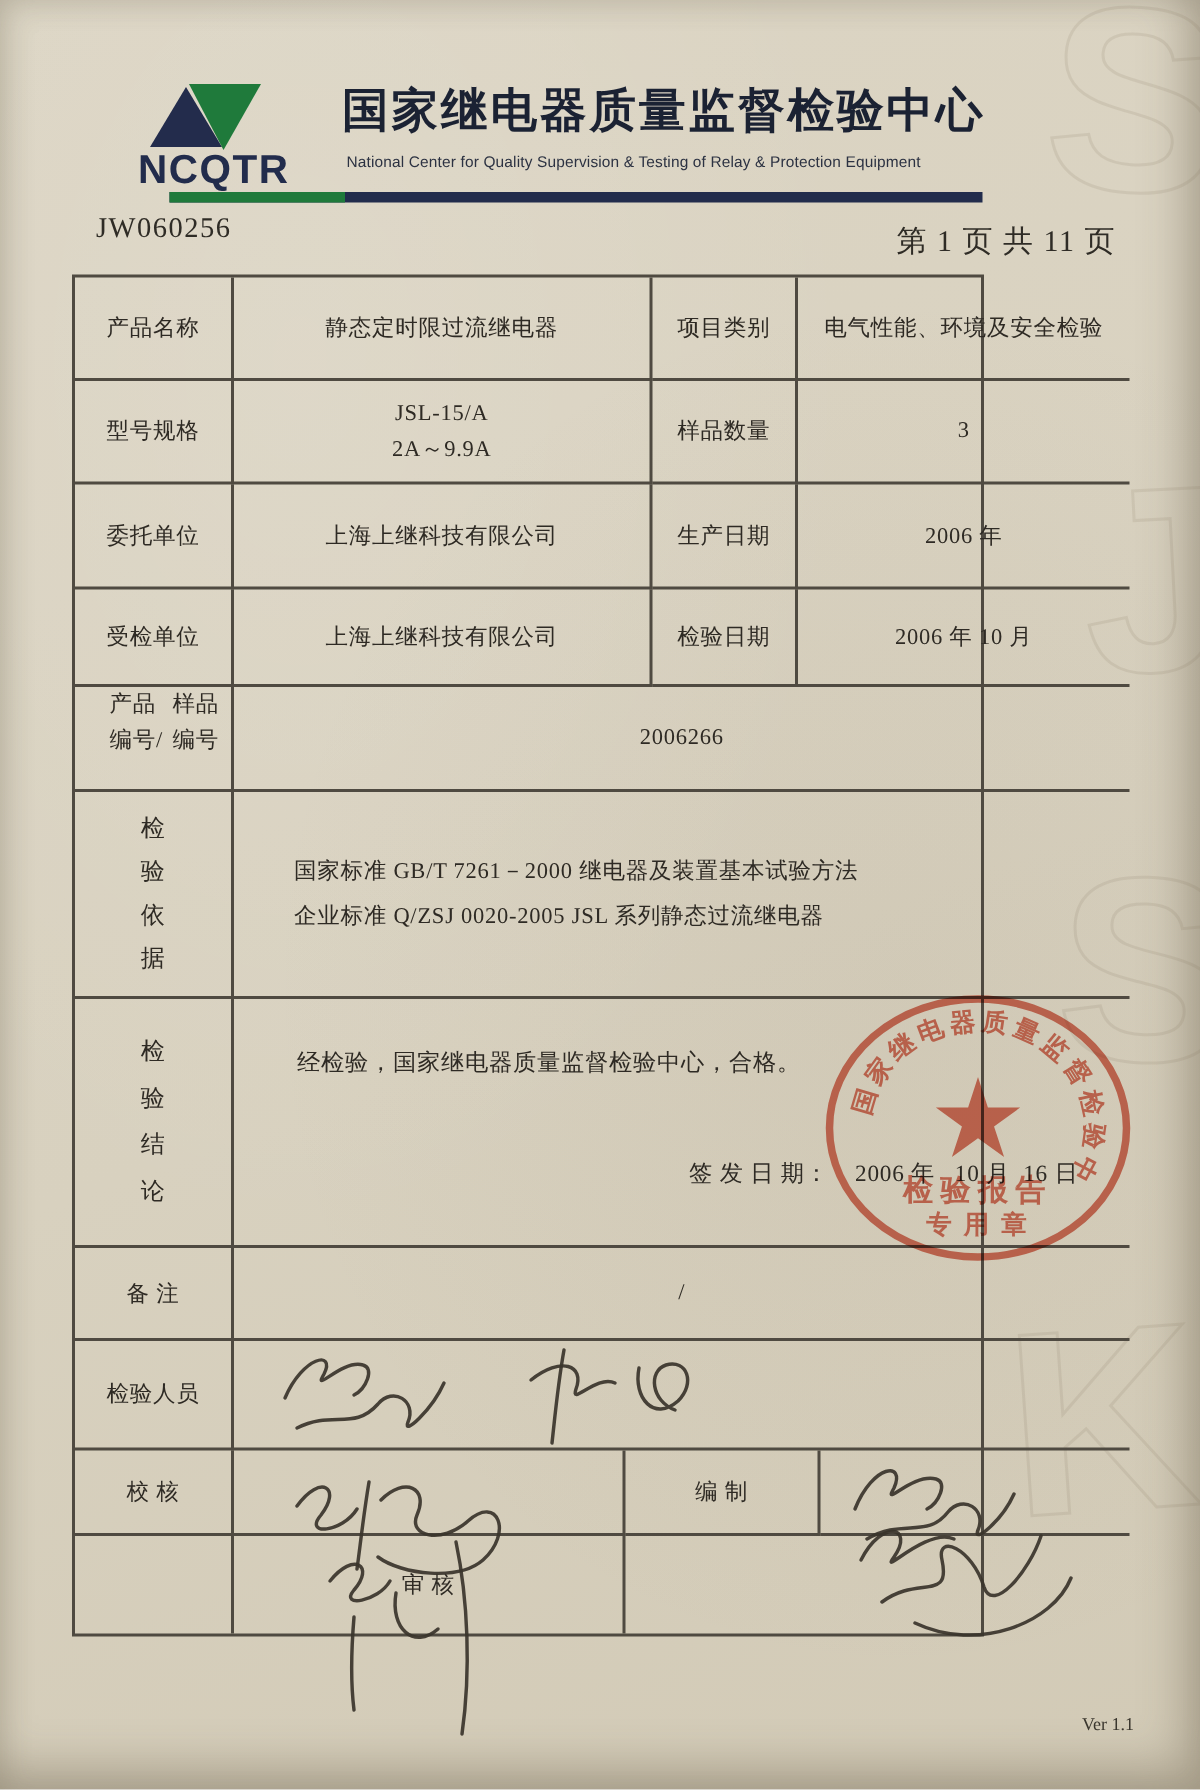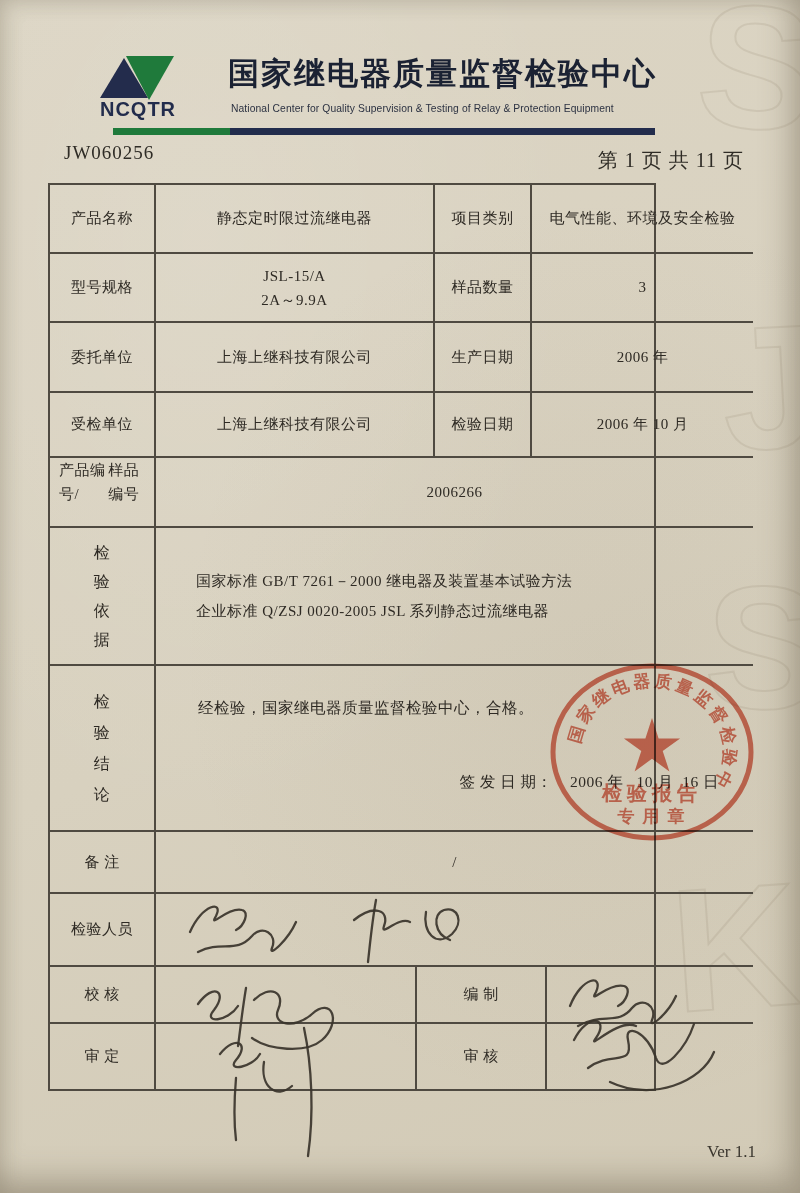--- a/index.html
+++ b/index.html
@@ -22,23 +22,23 @@
   }
   .wm{
     position:absolute;font-family:"Liberation Sans","DejaVu Sans",sans-serif;
     font-weight:900;font-size:175px;color:transparent;
     -webkit-text-stroke:2px rgba(125,112,88,0.13);
     pointer-events:none;user-select:none;line-height:1;
   }
   
   .logo-svg{position:absolute;left:96px;top:52px;}
   .ncqtr{
-    position:absolute;left:92px;top:98px;width:92px;text-align:center;
+    position:absolute;left:92px;top:98px;width:92px;text-align:right;
     font-family:"Liberation Sans","DejaVu Sans",sans-serif;font-weight:800;
-    font-size:20px;letter-spacing:1px;color:var(--navy);
+    font-size:27px;letter-spacing:1px;color:var(--navy);
   }
   .hd-title{
     position:absolute;left:228px;top:53px;
     font-family:"Liberation Sans","DejaVu Sans",sans-serif;font-weight:700;
     font-size:31px;letter-spacing:2px;color:#1b2233;white-space:nowrap;
   }
   .hd-sub{
     position:absolute;left:231px;top:103px;
     font-family:"Liberation Sans","DejaVu Sans",sans-serif;
     font-size:10.3px;color:#2c3242;white-space:nowrap;letter-spacing:0.1px;
@@ -62,35 +62,35 @@
       grid-template-rows:57px 65px;}
   .c{
     border-right:2px solid var(--line);border-bottom:2px solid var(--line);
     display:flex;align-items:center;justify-content:center;text-align:center;
     font-size:15px;color:var(--ink);box-sizing:border-box;letter-spacing:0.5px;
   }
   .c.lastcol{border-right:none;}
   .c.lastrow{border-bottom:none;}
   .sp3{grid-column:2/5;}
   .two-line{display:flex;flex-direction:column;line-height:24px;}
-  .lbl2{align-items:flex-start;padding-left:9px;text-align:left;line-height:24px;}
+  .lbl2{align-items:flex-start;padding-left:23px;text-align:left;line-height:24px;}
   .vlabel{flex-direction:column;line-height:29px;font-size:16px;}
   .vlabel.tall{line-height:31px;}
   .basis-cell{flex-direction:column;align-items:flex-start;justify-content:center;
       padding-left:40px;text-align:left;line-height:30px;font-size:15px;}
   .concl-cell{position:relative;}
   .concl-text{position:absolute;left:42px;top:32px;font-size:15.5px;}
   .sign-date{position:absolute;right:34px;top:106px;font-size:15.5px;white-space:pre;}
   
   .stamp{position:absolute;left:548px;top:662px;opacity:0.82;mix-blend-mode:multiply;pointer-events:none;}
   
   .sigs{position:absolute;left:140px;top:870px;pointer-events:none;}
   .sigs path{fill:none;stroke:#3a342b;stroke-width:2.3;stroke-linecap:round;opacity:0.92;}
   
-  .ver{position:absolute;right:44px;top:1142px;font-size:17px;color:#3a362e;}
+  .ver{position:absolute;right:44px;top:1142px;font-size:12px;color:#3a362e;}
 </style>
 </head>
 <body>
 
 <div id="page">
 
   <span class="wm" style="left:698px;top:-20px;transform:rotate(4deg);">S</span>
   <span class="wm" style="left:722px;top:300px;transform:rotate(-3deg);">J</span>
   <span class="wm" style="left:705px;top:560px;transform:rotate(2deg);">S</span>
   <span class="wm" style="left:672px;top:860px;transform:rotate(-4deg);">K</span>
@@ -171,21 +171,20 @@
       <div class="c lastrow" style="border-bottom:2px solid var(--line);">检验人员</div>
       <div class="c sp3 lastcol" style="border-bottom:2px solid var(--line);" title="手写签名（检验人员两人）"></div>
     </div>
     <div class="gB">
 
       <div class="c">校 核</div>
       <div class="c" title="手写签名（校核）"></div>
       <div class="c">编 制</div>
       <div class="c lastcol" title="手写签名（编制）"></div>
 
-      <div class="c lastrow">审 定</div>
       <div class="c lastrow" title="手写签名（审定）"></div>
       <div class="c lastrow">审 核</div>
       <div class="c lastcol lastrow" title="手写签名（审核）"></div>
     </div>
   </div>
 
   <svg class="stamp" width="210" height="182" viewBox="0 0 210 182">
     <defs>
       <path id="ringArc" d="M 40 118 A 72 64 0 1 1 168 118" fill="none"></path>
     </defs>

